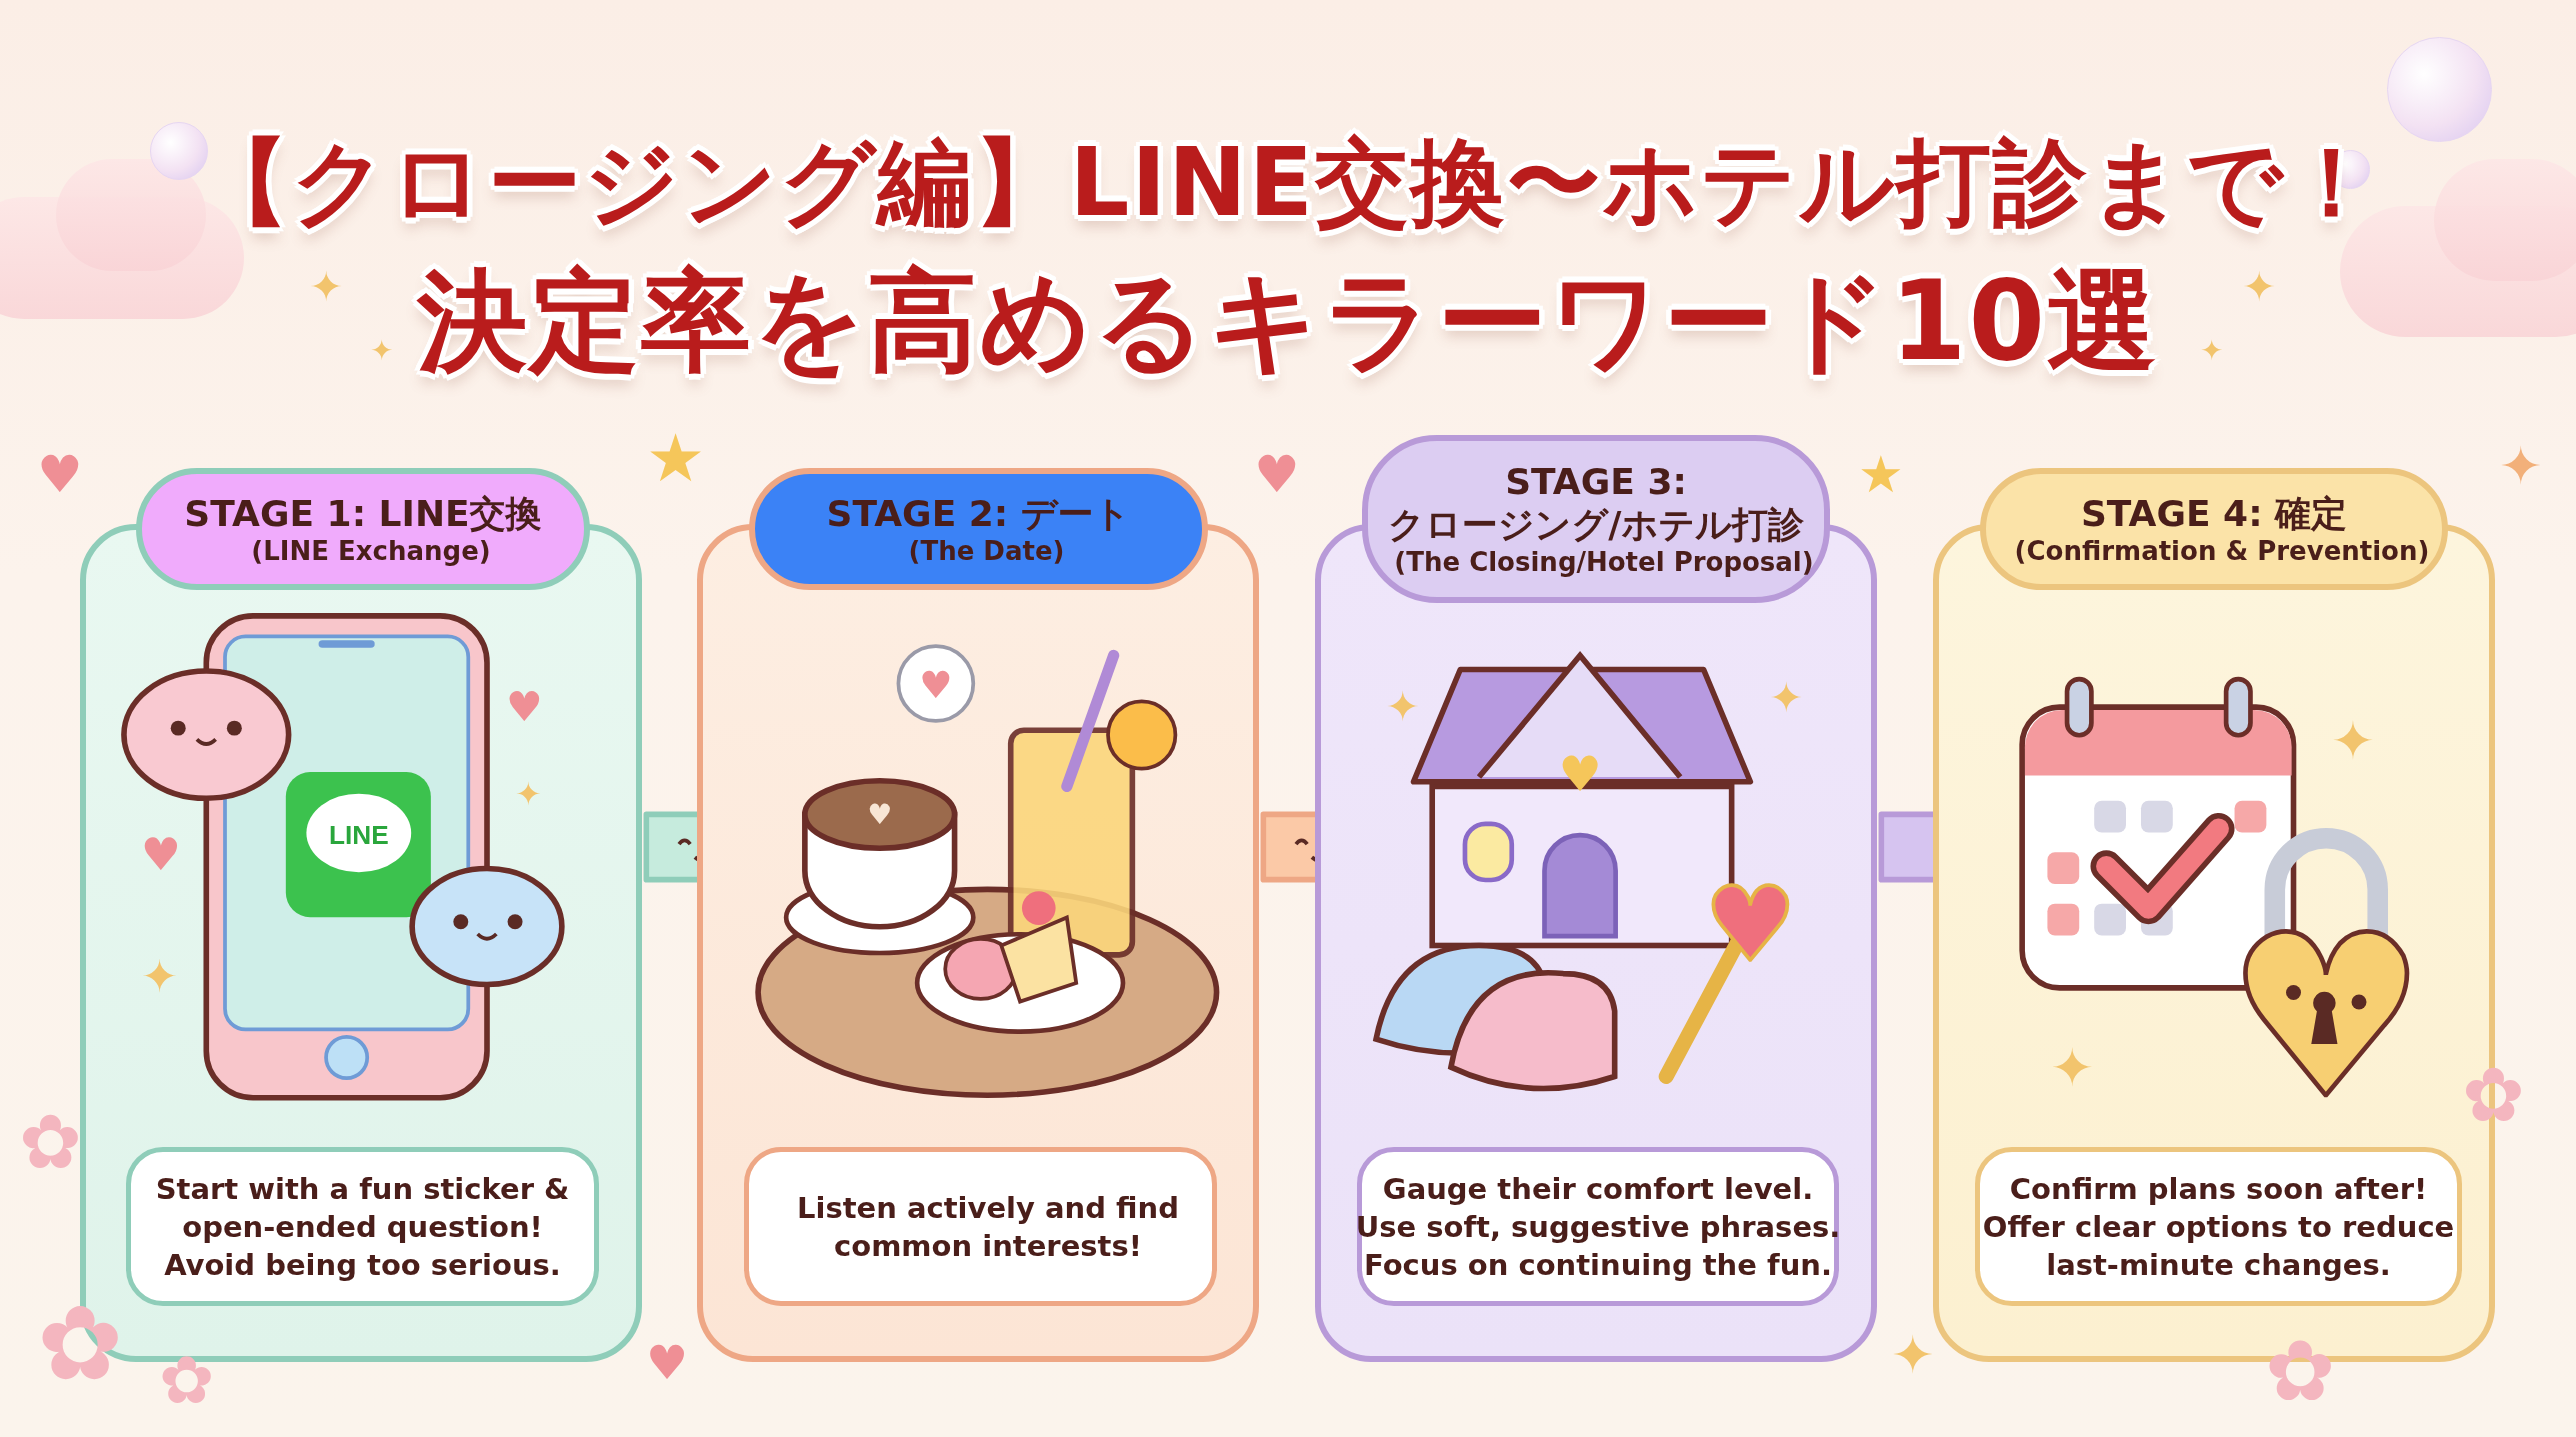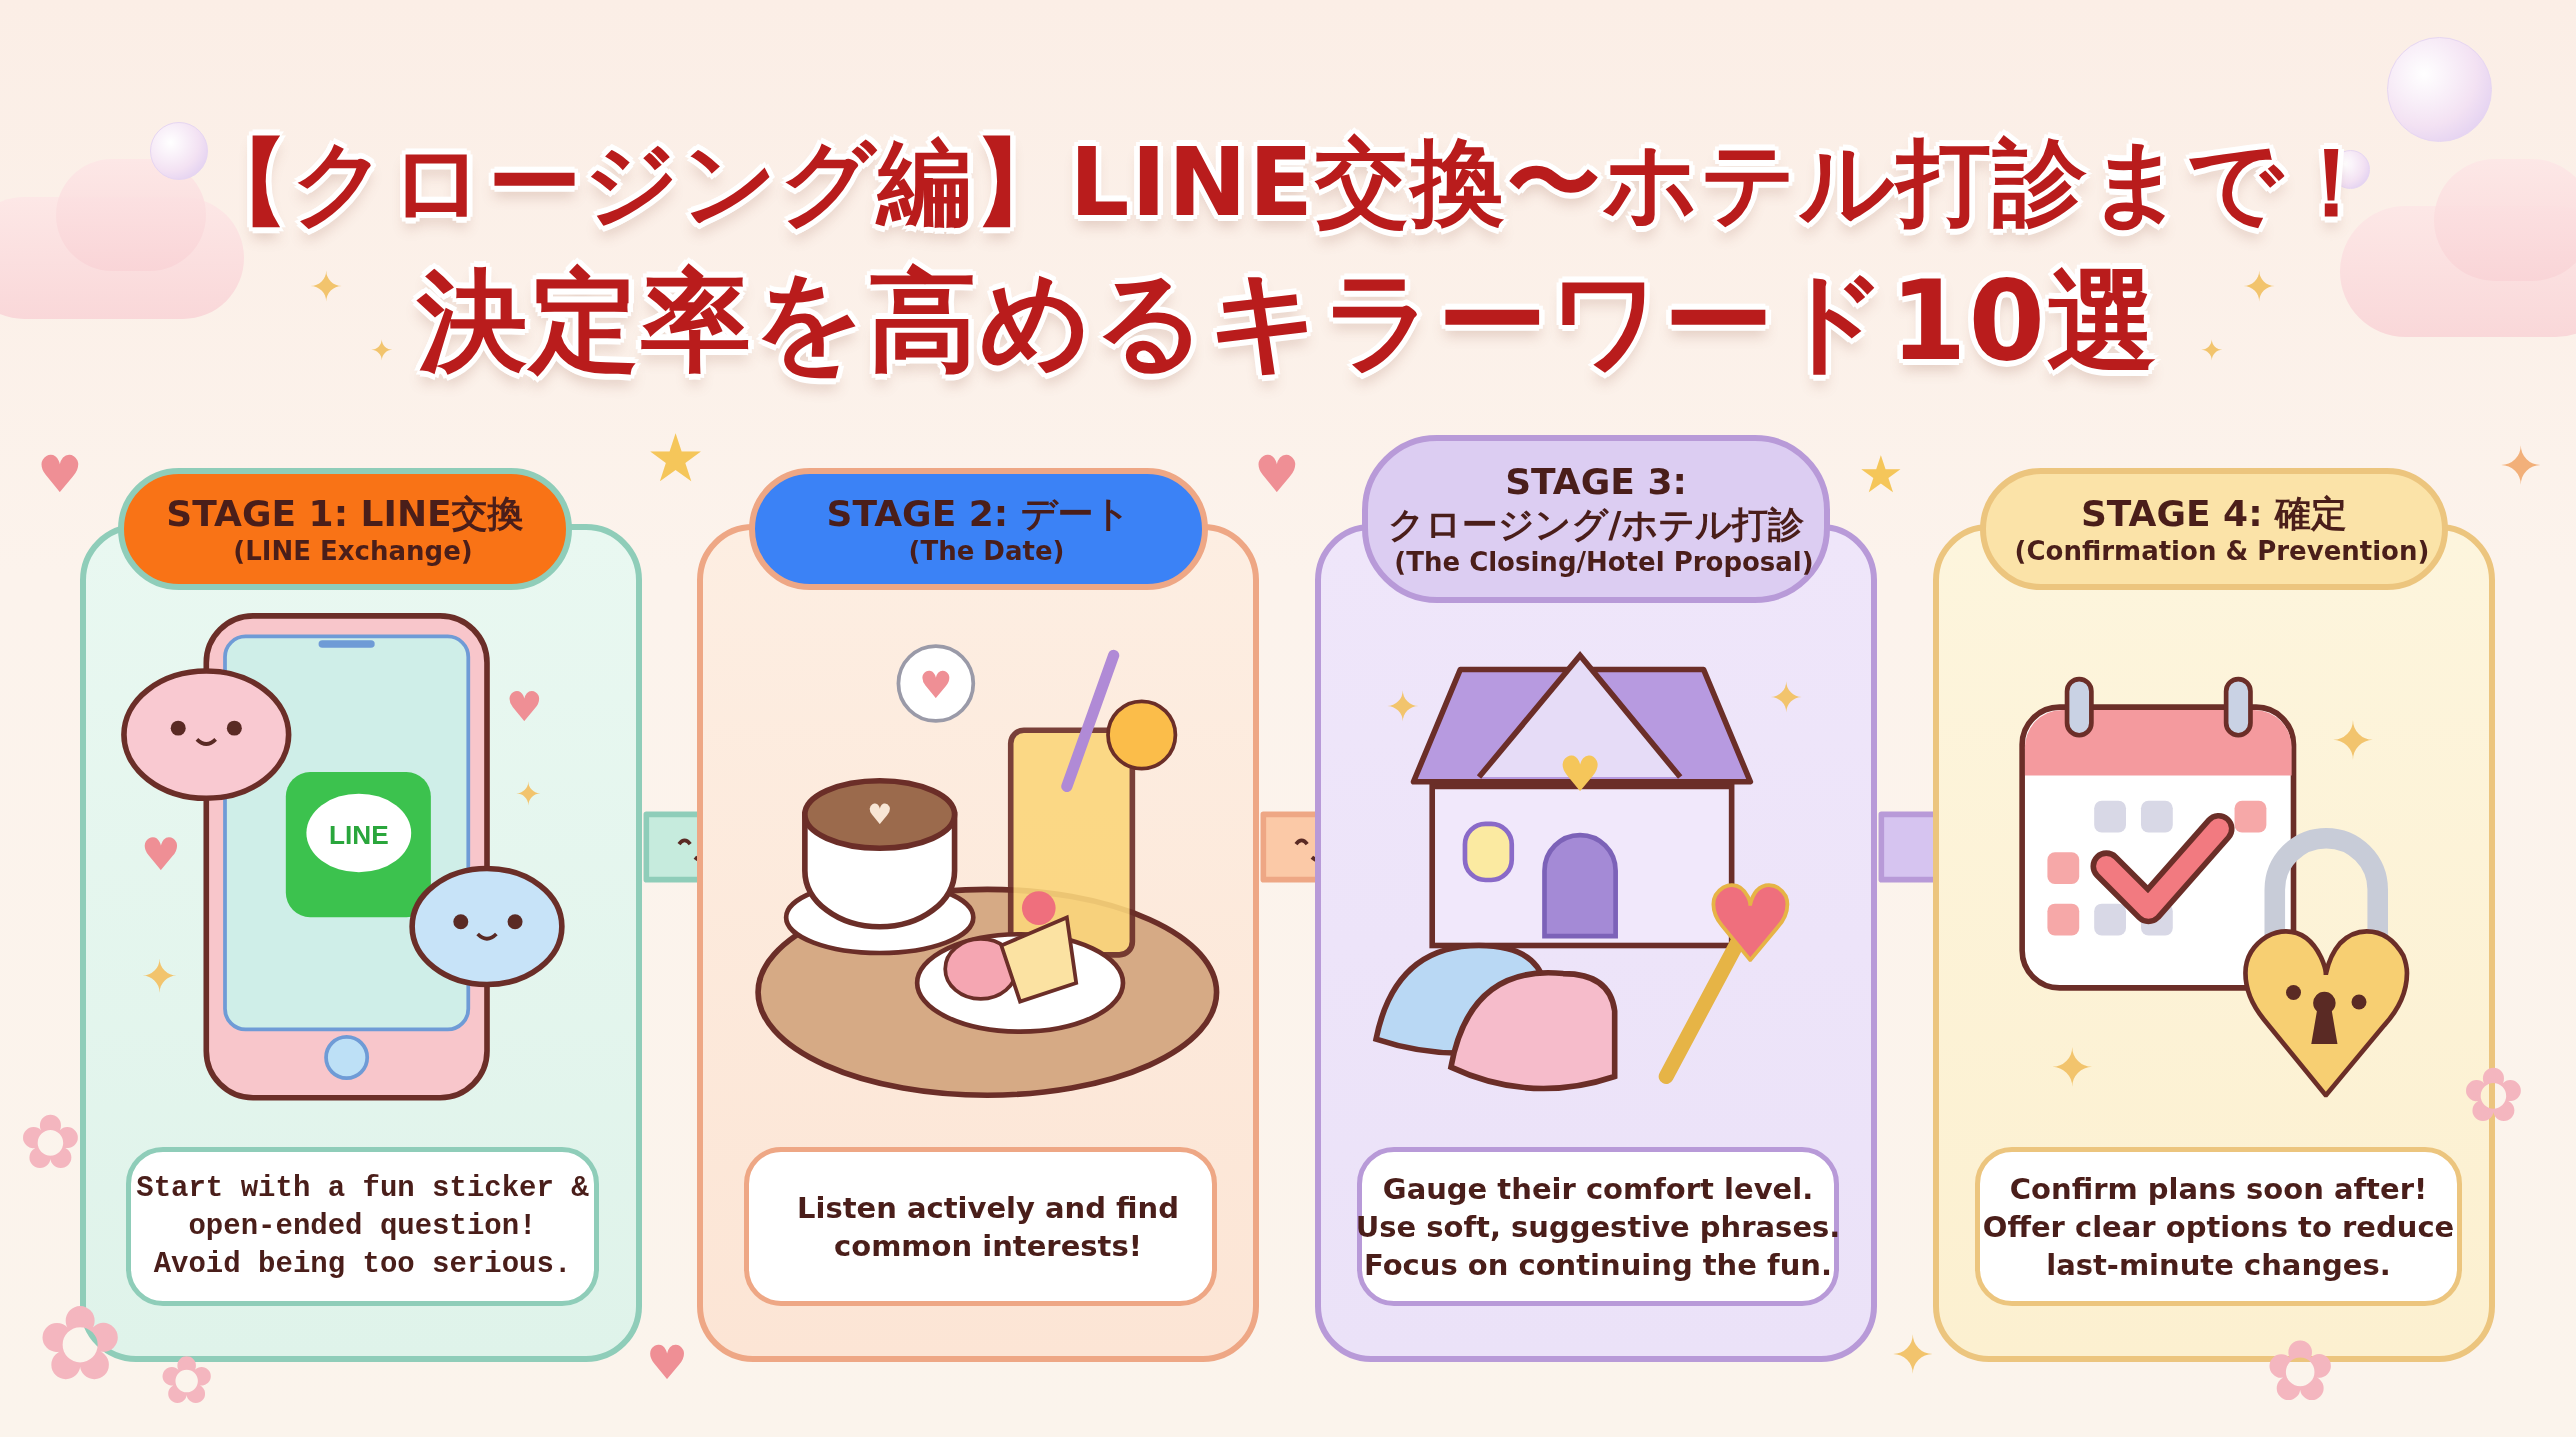--- a/index.html
+++ b/index.html
@@ -39,21 +39,21 @@
 <div class="bubble" style="left:2331px;top:150px;width:37px;height:37px;"></div>
 <div class="spark" style="left:309px;top:267px;">✦</div>
 <div class="spark" style="left:370px;top:337px;font-size:28px;">✦</div>
 <div class="spark" style="left:2242px;top:267px;">✦</div>
 <div class="spark" style="left:2200px;top:337px;font-size:28px;">✦</div>
 
 <div class="title t1">【クロージング編】LINE交換〜ホテル打診まで！</div>
 <div class="title t2">決定率を高めるキラーワード10選</div>
 
 <div class="panel" style="left:80px;background:linear-gradient(#e9f8f1,#dff3ea);border-color:#8fcdb9;"></div>
-<div class="pill" style="left:118px;width:454px;background:#f97316;border-color:#8fcdb9;">
+<div class="pill" style="left:136px;width:454px;background:#f0abfc;border-color:#8fcdb9;">
   <div class="h">STAGE 1: LINE交換</div>
   <div class="s">(LINE Exchange)</div>
 </div>
 <svg class="illus" style="left:94px;" viewBox="0 0 560 560">
   <rect x="120" y="18" width="300" height="515" rx="50" fill="#f8c6cb" stroke="#6b2e28" stroke-width="6"></rect>
   <rect x="140" y="40" width="260" height="420" rx="22" fill="#cfeee8" stroke="#6f9bd6" stroke-width="4"></rect>
   <rect x="240" y="44" width="60" height="8" rx="4" fill="#6f9bd6"></rect>
   <circle cx="270" cy="490" r="22" fill="#bde0f6" stroke="#6f9bd6" stroke-width="4"></circle>
   <rect x="205" y="185" width="155" height="155" rx="26" fill="#3cc24e"></rect>
   <ellipse cx="283" cy="250" rx="56" ry="42" fill="#fff"></ellipse>
@@ -64,21 +64,21 @@
   <path d="M110 150 q10 10 20 0" stroke="#5a2a24" stroke-width="4" fill="none"></path>
   <ellipse cx="420" cy="350" rx="80" ry="62" fill="#c7e3f8" stroke="#6b2e28" stroke-width="6"></ellipse>
   <circle cx="392" cy="345" r="8" fill="#5a2a24"></circle>
     <circle cx="450" cy="345" r="8" fill="#5a2a24"></circle>
   <path d="M410 358 q10 10 20 0" stroke="#5a2a24" stroke-width="4" fill="none"></path>
   <text x="50" y="290" font-size="48" fill="#ef8f95">♥</text>
   <text x="440" y="130" font-size="44" fill="#ef8f95">♥</text>
   <text x="450" y="220" font-size="34" fill="#f2c46d">✦</text>
   <text x="50" y="420" font-size="48" fill="#f2c46d">✦</text>
 </svg>
-<div class="tbox" style="left:126px;border-color:#8fcdb9;font-family:Liberation Mono, monospace;">
+<div class="tbox" style="left:126px;border-color:#8fcdb9;">
   <span>Start with a fun sticker &amp;</span>
   <span>open-ended question!</span>
   <span>Avoid being too serious.</span>
 </div>
 
 <svg class="arrow" style="left:637px;" viewBox="0 0 150 150">
   <path d="M10 40 H70 V10 L140 75 L70 140 V110 H10 Z" fill="#c6ebdd" stroke="#8fcdb9" stroke-width="6" stroke-linejoin="round"></path>
   <path d="M45 72 q6 -8 12 0 M85 72 q6 -8 12 0 M62 86 q9 8 18 0" stroke="#5a2a24" stroke-width="4" fill="none"></path>
 </svg>
 

